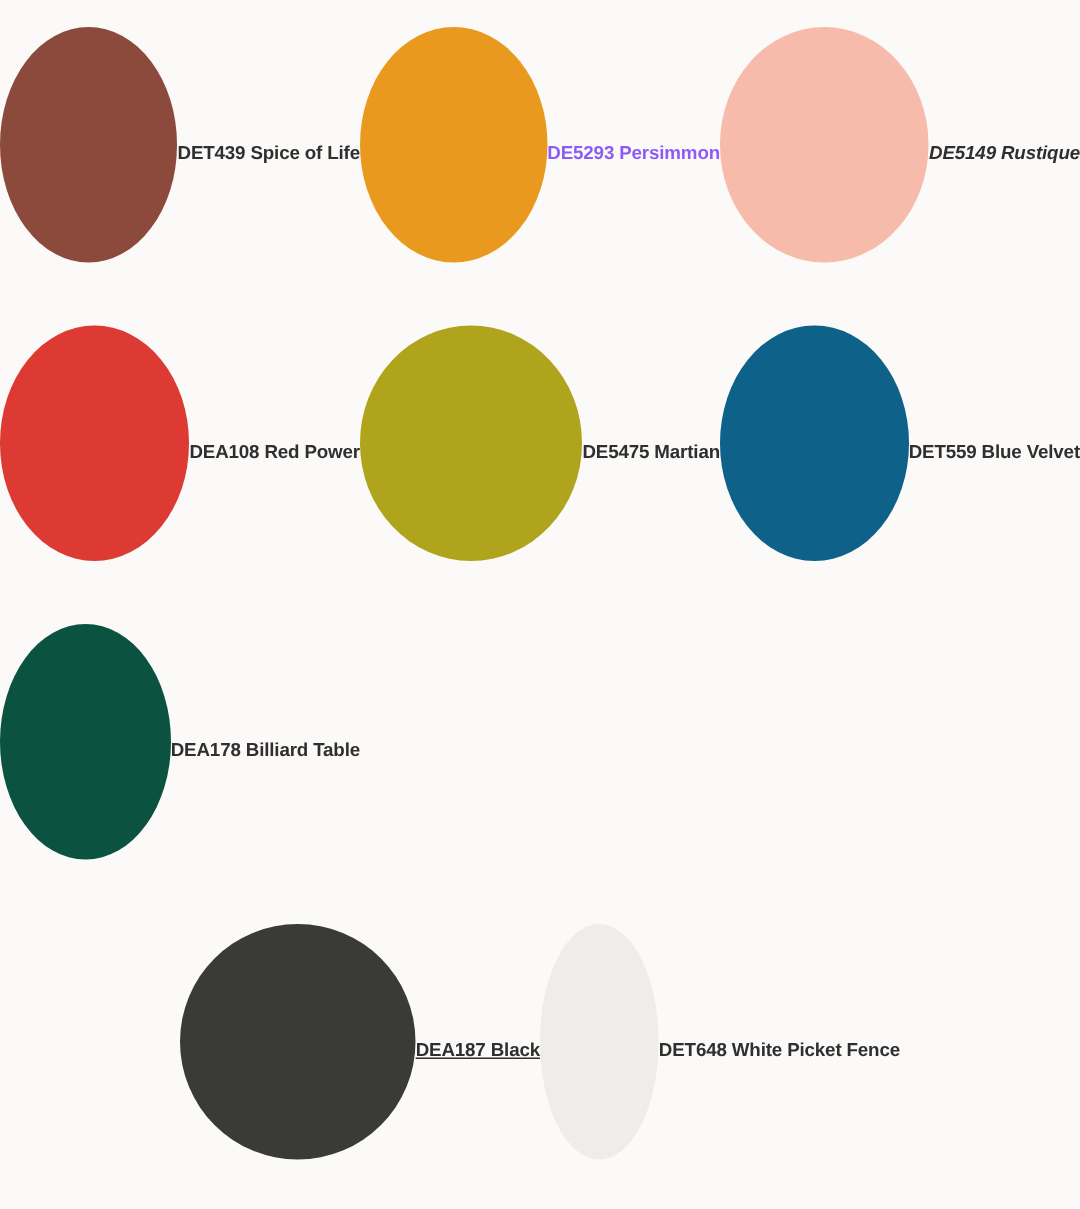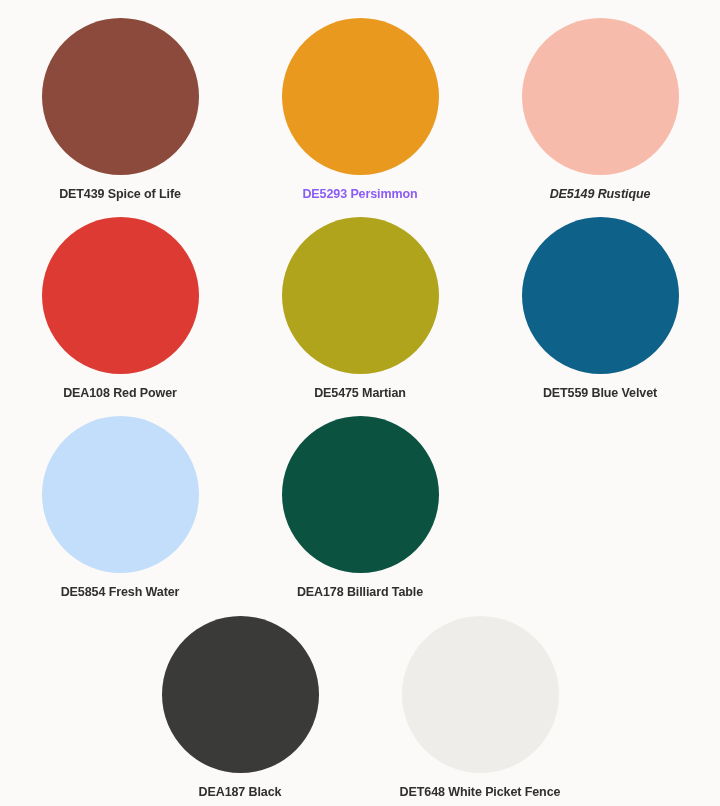--- a/index.html
+++ b/index.html
@@ -29,21 +29,21 @@
     align-items: flex-start;
     height: 205px;
   }
   .swatch-row.row-last {
     justify-content: center;
     height: 196px;
   }
   .swatch-cell {
     width: 240px;
     display: flex;
-    flex-direction: column;
+    flex-direction: row;
     align-items: center;
     justify-content: space-between;
   }
   .swatch-circle {
     width: 157px;
     height: 157px;
     border-radius: 50%;
     display: block;
   }
   .swatch-label {
@@ -88,33 +88,29 @@
       <span class="swatch-label" style="color: rgb(47, 47, 47);">DE5475 Martian</span>
     </div>
     <div class="swatch-cell">
       <span class="swatch-circle" style="background-color: rgb(14, 97, 137);"></span>
       <span class="swatch-label" style="color: rgb(47, 47, 47);">DET559 Blue Velvet</span>
     </div>
   </div>
 
   <div class="swatch-row">
     <div class="swatch-cell">
-      <span class="swatch-circle" style="background-color: rgb(195, 222, 250);"></span>
-      <span class="swatch-label" style="color: rgb(47, 47, 47);">DE5854 Fresh Water</span>
-    </div>
-    <div class="swatch-cell">
       <span class="swatch-circle" style="background-color: rgb(11, 83, 64);"></span>
       <span class="swatch-label" style="color: rgb(47, 47, 47);">DEA178 Billiard Table</span>
     </div>
   </div>
 
   <div class="swatch-row row-last">
     <div class="swatch-cell">
       <span class="swatch-circle" style="background-color: rgb(58, 58, 56);"></span>
-      <span class="swatch-label" style="color: rgb(47, 47, 47);">DEA187 Black</span>
+      <span class="swatch-label" style="color: rgb(47, 47, 47); text-decoration: underline;">DEA187 Black</span>
     </div>
     <div class="swatch-cell">
       <span class="swatch-circle" style="background-color: rgb(239, 237, 233);"></span>
       <span class="swatch-label" style="color: rgb(47, 47, 47);">DET648 White Picket Fence</span>
     </div>
   </div>
 
 </div>
 
 </body></html>

